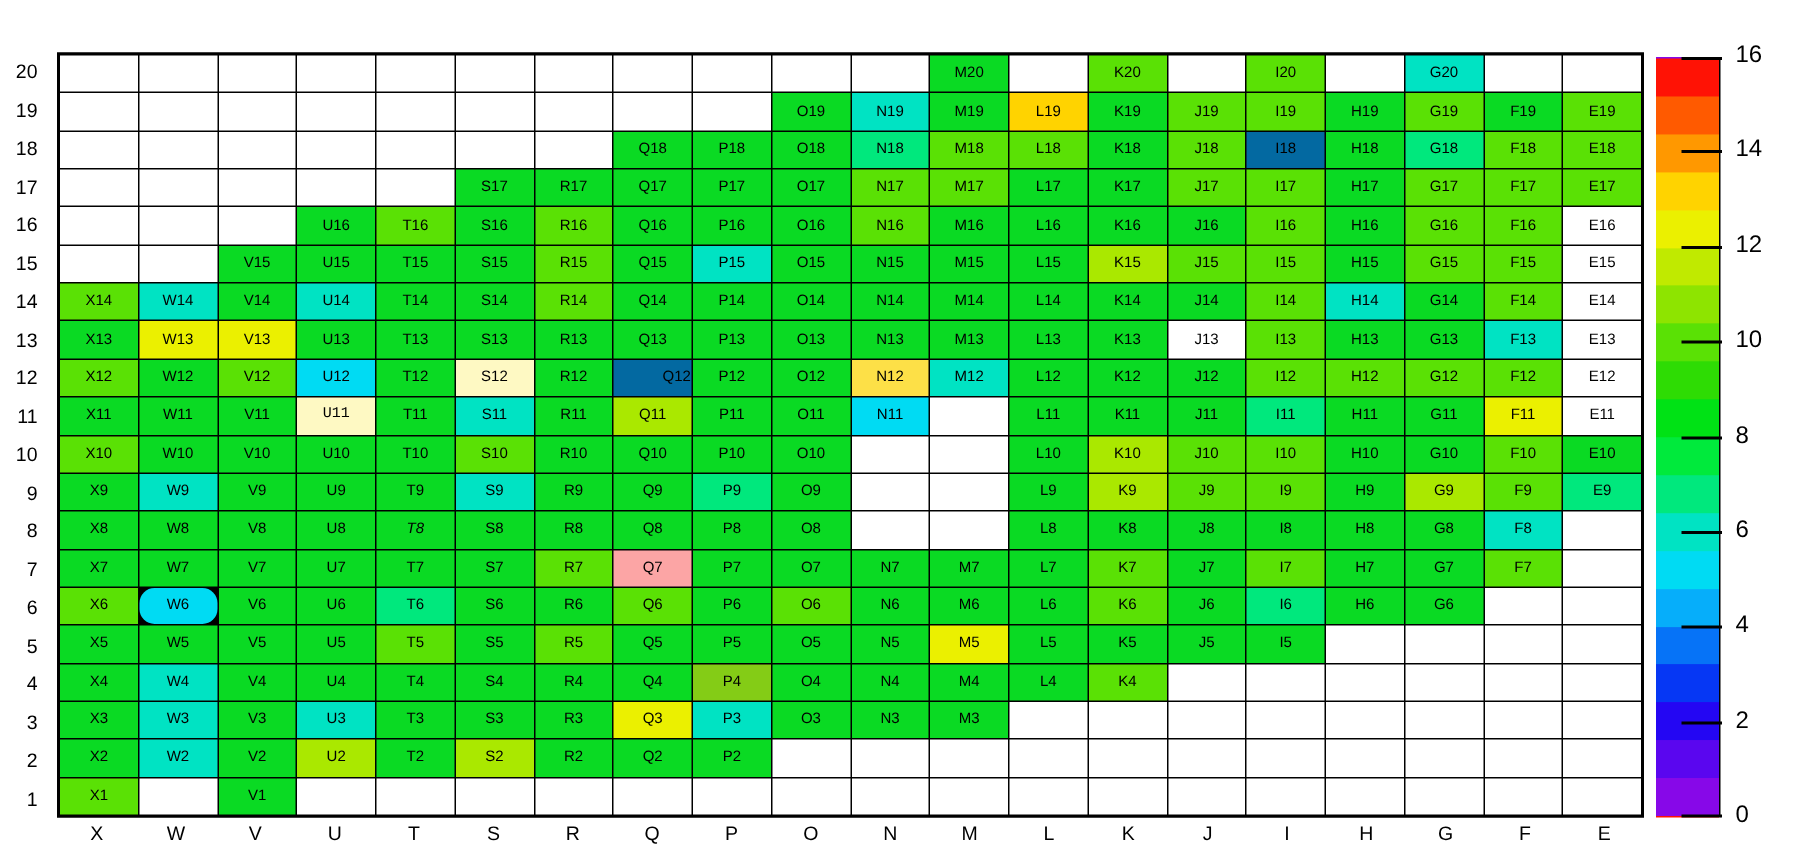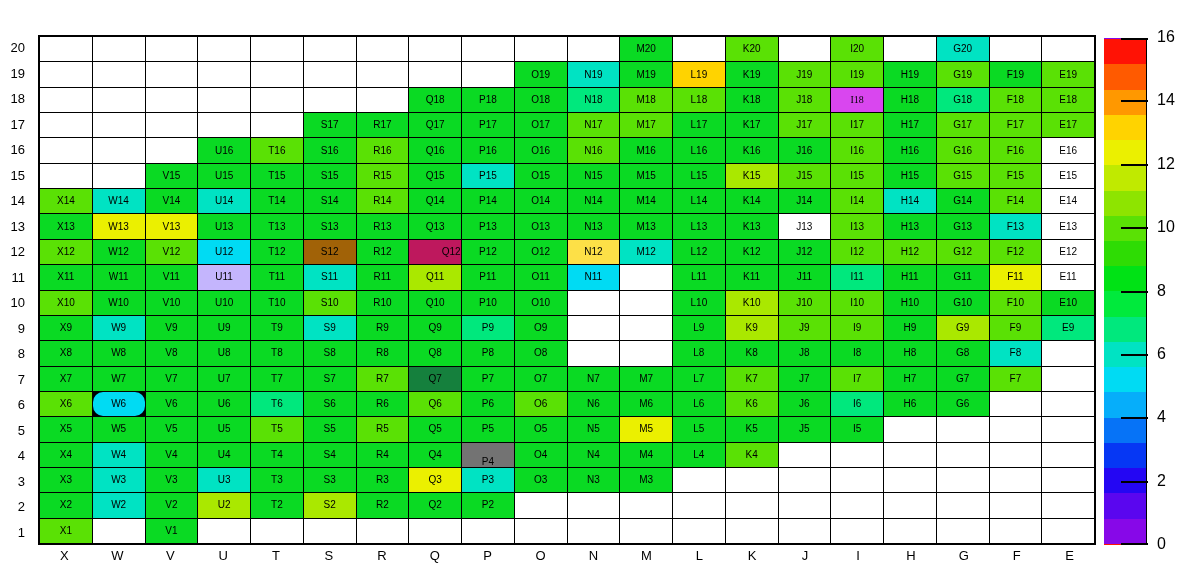--- a/index.html
+++ b/index.html
@@ -145,21 +145,21 @@
       </div>
       <div class="cell" style="background: rgb(90, 225, 5);">
         <span class="cell-label">L18</span>
       </div>
       <div class="cell" style="background: rgb(10, 218, 35);">
         <span class="cell-label">K18</span>
       </div>
       <div class="cell" style="background: rgb(90, 225, 5);">
         <span class="cell-label">J18</span>
       </div>
-      <div class="cell" style="background: #d946ef; font-family: Liberation Serif, serif;">
+      <div class="cell" style="background: #0369a1;">
         <span class="cell-label">I18</span>
       </div>
       <div class="cell" style="background: rgb(10, 218, 35);">
         <span class="cell-label">H18</span>
       </div>
       <div class="cell" style="background: rgb(0, 232, 125);">
         <span class="cell-label">G18</span>
       </div>
       <div class="cell" style="background: rgb(90, 225, 5);">
         <span class="cell-label">F18</span>
@@ -455,27 +455,27 @@
       </div>
       <div class="cell" style="background: rgb(90, 225, 5);">
         <span class="cell-label">V12</span>
       </div>
       <div class="cell" style="background: rgb(0, 219, 243);">
         <span class="cell-label">U12</span>
       </div>
       <div class="cell" style="background: rgb(10, 218, 35);">
         <span class="cell-label">T12</span>
       </div>
-      <div class="cell" style="background: #a16207;">
+      <div class="cell" style="background: #fef9c3;">
         <span class="cell-label">S12</span>
       </div>
       <div class="cell" style="background: rgb(10, 218, 35);">
         <span class="cell-label">R12</span>
       </div>
-      <div class="cell" style="background: #be185d; padding-left: 32px;">
+      <div class="cell" style="background: #0369a1; padding-left: 32px;">
         <span class="cell-label">Q12</span>
       </div>
       <div class="cell" style="background: rgb(10, 218, 35);">
         <span class="cell-label">P12</span>
       </div>
       <div class="cell" style="background: rgb(10, 218, 35);">
         <span class="cell-label">O12</span>
       </div>
       <div class="cell" style="background: #fde047;">
         <span class="cell-label">N12</span>
@@ -509,21 +509,21 @@
       </div>
       <div class="cell" style="background: rgb(10, 218, 35);">
         <span class="cell-label">X11</span>
       </div>
       <div class="cell" style="background: rgb(10, 218, 35);">
         <span class="cell-label">W11</span>
       </div>
       <div class="cell" style="background: rgb(10, 218, 35);">
         <span class="cell-label">V11</span>
       </div>
-      <div class="cell" style="background: #c4b5fd;">
+      <div class="cell" style="background: #fef9c3; font-family: Liberation Mono, monospace;">
         <span class="cell-label">U11</span>
       </div>
       <div class="cell" style="background: rgb(10, 218, 35);">
         <span class="cell-label">T11</span>
       </div>
       <div class="cell" style="background: rgb(0, 227, 195);">
         <span class="cell-label">S11</span>
       </div>
       <div class="cell" style="background: rgb(10, 218, 35);">
         <span class="cell-label">R11</span>
@@ -682,21 +682,21 @@
       </div>
       <div class="cell" style="background: rgb(10, 218, 35);">
         <span class="cell-label">W8</span>
       </div>
       <div class="cell" style="background: rgb(10, 218, 35);">
         <span class="cell-label">V8</span>
       </div>
       <div class="cell" style="background: rgb(10, 218, 35);">
         <span class="cell-label">U8</span>
       </div>
-      <div class="cell" style="background: rgb(10, 218, 35);">
+      <div class="cell" style="background: rgb(10, 218, 35); font-style: italic;">
         <span class="cell-label">T8</span>
       </div>
       <div class="cell" style="background: rgb(10, 218, 35);">
         <span class="cell-label">S8</span>
       </div>
       <div class="cell" style="background: rgb(10, 218, 35);">
         <span class="cell-label">R8</span>
       </div>
       <div class="cell" style="background: rgb(10, 218, 35);">
         <span class="cell-label">Q8</span>
@@ -745,21 +745,21 @@
       </div>
       <div class="cell" style="background: rgb(10, 218, 35);">
         <span class="cell-label">T7</span>
       </div>
       <div class="cell" style="background: rgb(10, 218, 35);">
         <span class="cell-label">S7</span>
       </div>
       <div class="cell" style="background: rgb(90, 225, 5);">
         <span class="cell-label">R7</span>
       </div>
-      <div class="cell" style="background: #15803d;">
+      <div class="cell" style="background: #fca5a5;">
         <span class="cell-label">Q7</span>
       </div>
       <div class="cell" style="background: rgb(10, 218, 35);">
         <span class="cell-label">P7</span>
       </div>
       <div class="cell" style="background: rgb(10, 218, 35);">
         <span class="cell-label">O7</span>
       </div>
       <div class="cell" style="background: rgb(10, 218, 35);">
         <span class="cell-label">N7</span>
@@ -914,21 +914,21 @@
       </div>
       <div class="cell" style="background: rgb(10, 218, 35);">
         <span class="cell-label">S4</span>
       </div>
       <div class="cell" style="background: rgb(10, 218, 35);">
         <span class="cell-label">R4</span>
       </div>
       <div class="cell" style="background: rgb(10, 218, 35);">
         <span class="cell-label">Q4</span>
       </div>
-      <div class="cell" style="background: #737373; align-items: flex-end;">
+      <div class="cell" style="background: #84cc16;">
         <span class="cell-label">P4</span>
       </div>
       <div class="cell" style="background: rgb(10, 218, 35);">
         <span class="cell-label">O4</span>
       </div>
       <div class="cell" style="background: rgb(10, 218, 35);">
         <span class="cell-label">N4</span>
       </div>
       <div class="cell" style="background: rgb(10, 218, 35);">
         <span class="cell-label">M4</span>

